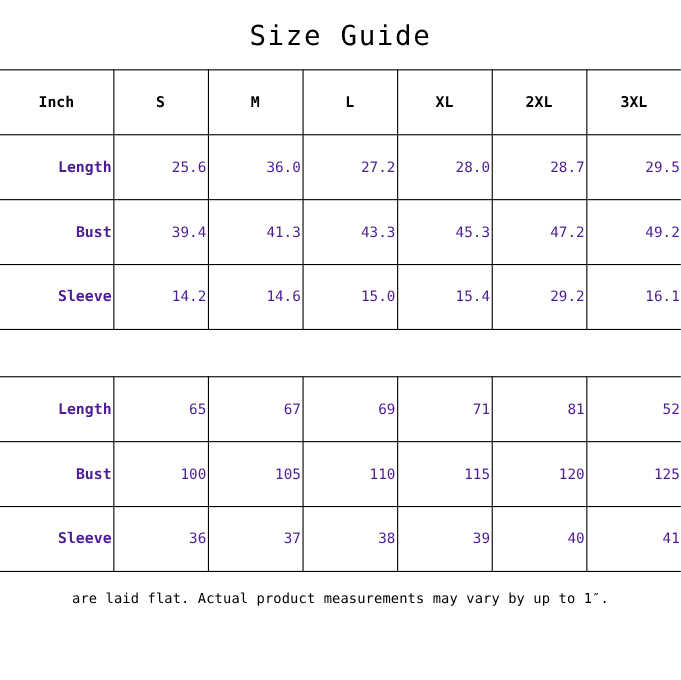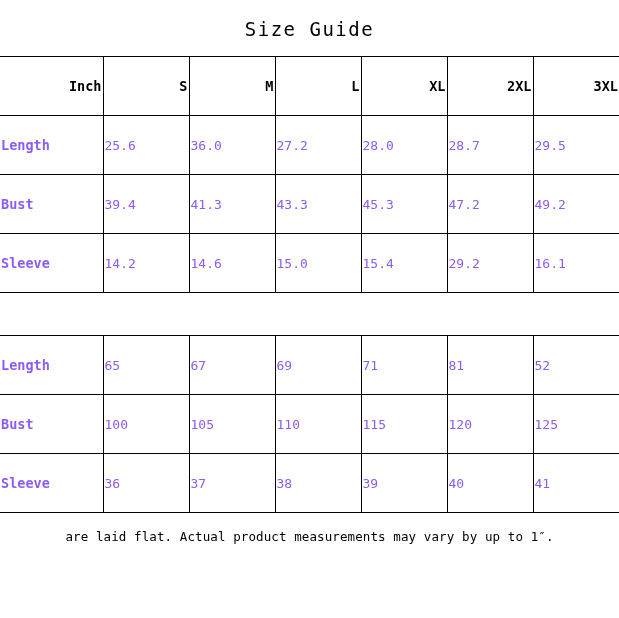--- a/index.html
+++ b/index.html
@@ -17,51 +17,51 @@
   .page {
     width: 619px;
     height: 618px;
     position: relative;
     box-sizing: border-box;
     padding: 0;
     background: #ffffff;
   }
   .title {
     text-align: center;
-    font-size: 19px;
+    font-size: 25px;
     letter-spacing: 1.5px;
     font-weight: normal;
     color: #000;
     padding-top: 18px;
     padding-bottom: 16px;
   }
   table.size-table {
     border-collapse: collapse;
     width: 619px;
     table-layout: fixed;
   }
   table.size-table td {
     border-top: 1.5px solid #000;
     border-bottom: 1.5px solid #000;
     border-left: 1.5px solid #000;
     border-right: 1.5px solid #000;
     height: 56px;
-    text-align: left;
+    text-align: right;
     vertical-align: middle;
     font-size: 13px;
-    color: #8b5cf6;
+    color: #4c1d95;
   }
   table.size-table td.rowhead {
     font-weight: bold;
     font-size: 13.5px;
   }
   table.size-table th {
     border: 1.5px solid #000;
     height: 56px;
-    text-align: right;
+    text-align: center;
     vertical-align: middle;
     font-size: 13.5px;
     font-weight: bold;
     color: #000;
   }
   
   table.size-table tr > *:first-child { border-left: none; }
   table.size-table tr > *:last-child { border-right: none; }
 
   .gap {

